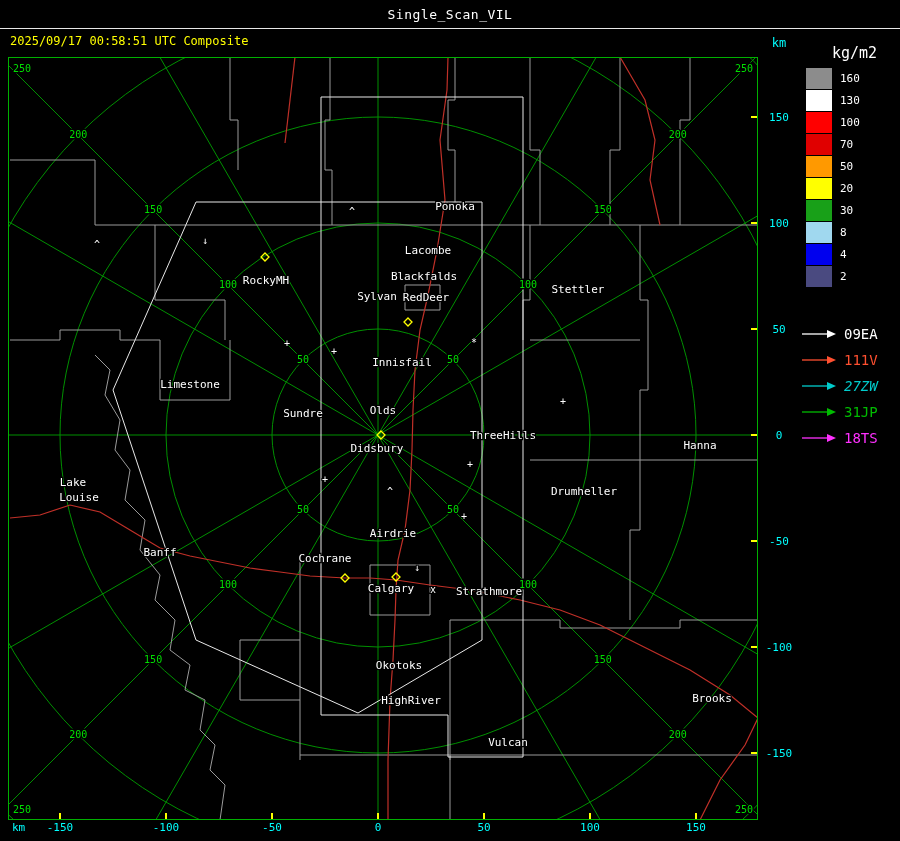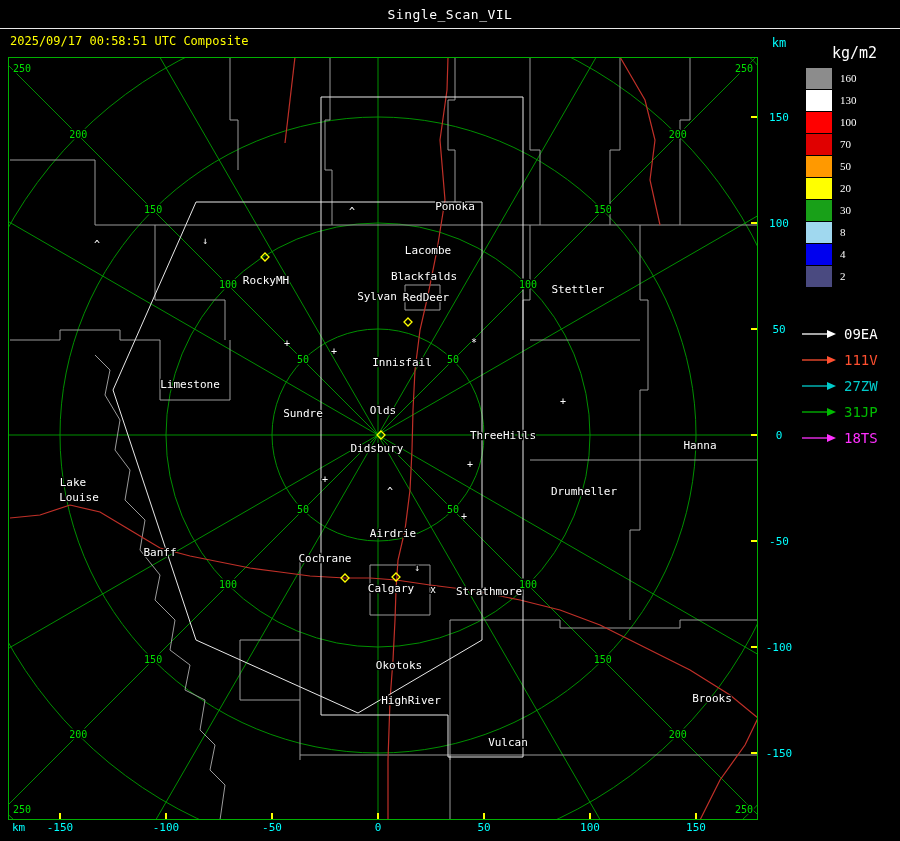--- a/index.html
+++ b/index.html
@@ -16,21 +16,21 @@
        color:#00ffff;font-size:11px;}
   #y-axis span{position:absolute;left:0;width:42px;text-align:center;}
   #x-axis{position:absolute;left:8px;top:821px;width:750px;height:16px;
        color:#00ffff;font-size:11px;}
   #x-axis span{position:absolute;top:0;transform:translateX(-50%);}
   .km-bottom{position:absolute;left:12px;top:821px;color:#00ffff;font-size:11px;}
   #legend{position:absolute;left:800px;top:44px;width:100px;}
   .legend-title{font-size:15px;color:#fff;padding-left:32px;margin-bottom:5px;}
   .lg-row{display:flex;align-items:center;height:22px;}
   .lg-swatch{width:26px;height:21px;margin-left:6px;flex:none;}
-  .lg-val{font-size:11px;margin-left:8px;color:#fff;font-family:Liberation Serif, serif;}
+  .lg-val{font-size:11px;margin-left:8px;color:#fff;}
   #legend-arrows{margin-top:34px;}
   .ar-row{display:flex;align-items:center;height:26px;}
   .ar-label{font-size:14px;margin-left:6px;}
   text.citylab{fill:#ffffff;font-size:11px;
        font-family:"DejaVu Sans Mono",monospace;
        paint-order:stroke;stroke:#000;stroke-width:2.5px;}
   text.ringlab{fill:#00e000;font-size:10px;
        font-family:"DejaVu Sans Mono",monospace;
        paint-order:stroke;stroke:#000;stroke-width:3px;}
   text.marklab{fill:#ffffff;font-size:10px;
@@ -251,21 +251,21 @@
           <line x1="2" y1="6" x2="27" y2="6" stroke="#ff5030" stroke-width="1.3"></line>
           <polygon points="27,2 36,6 27,10" fill="#ff5030"></polygon>
         </svg>
         <span class="ar-label" style="color: rgb(255, 80, 48);">111V</span>
       </div>
       <div class="ar-row">
         <svg width="38" height="12">
           <line x1="2" y1="6" x2="27" y2="6" stroke="#00cccc" stroke-width="1.3"></line>
           <polygon points="27,2 36,6 27,10" fill="#00cccc"></polygon>
         </svg>
-        <span class="ar-label" style="color: rgb(0, 204, 204);">27ZW</span>
+        <span class="ar-label" style="color: rgb(0, 204, 204); font-style: italic;">27ZW</span>
       </div>
       <div class="ar-row">
         <svg width="38" height="12">
           <line x1="2" y1="6" x2="27" y2="6" stroke="#00bb00" stroke-width="1.3"></line>
           <polygon points="27,2 36,6 27,10" fill="#00bb00"></polygon>
         </svg>
         <span class="ar-label" style="color: rgb(0, 187, 0);">31JP</span>
       </div>
       <div class="ar-row">
         <svg width="38" height="12">

